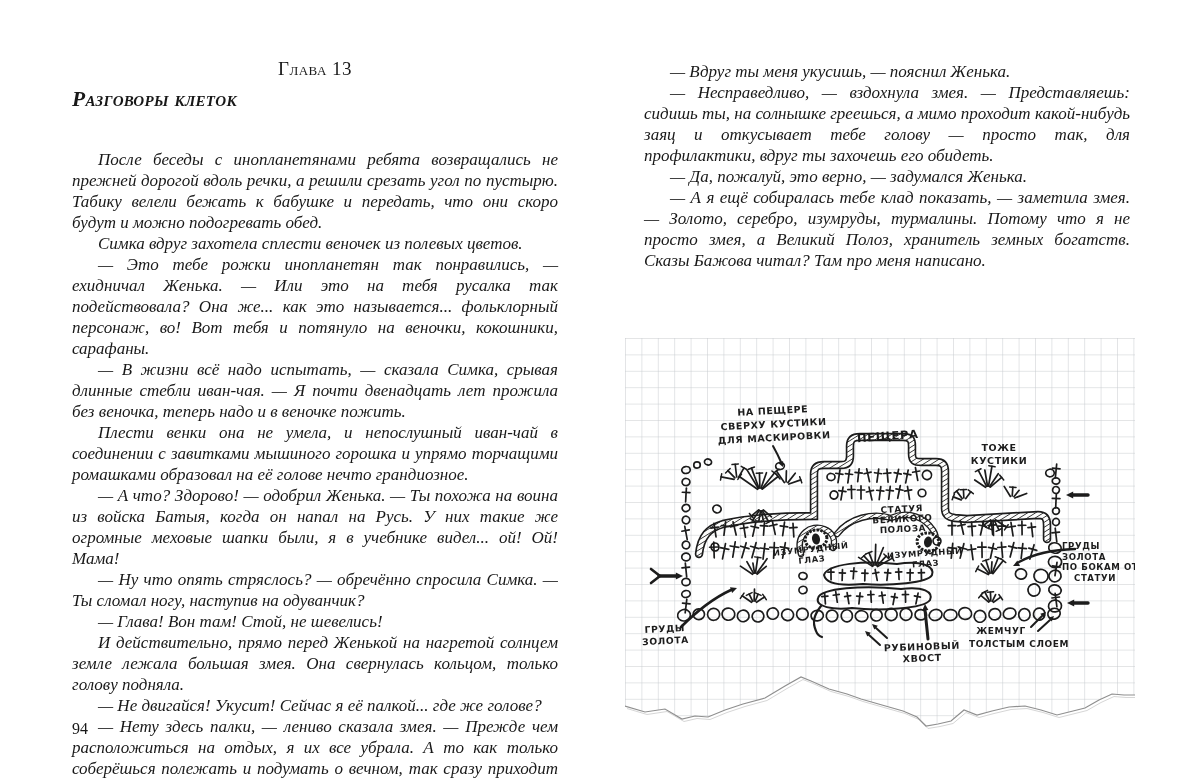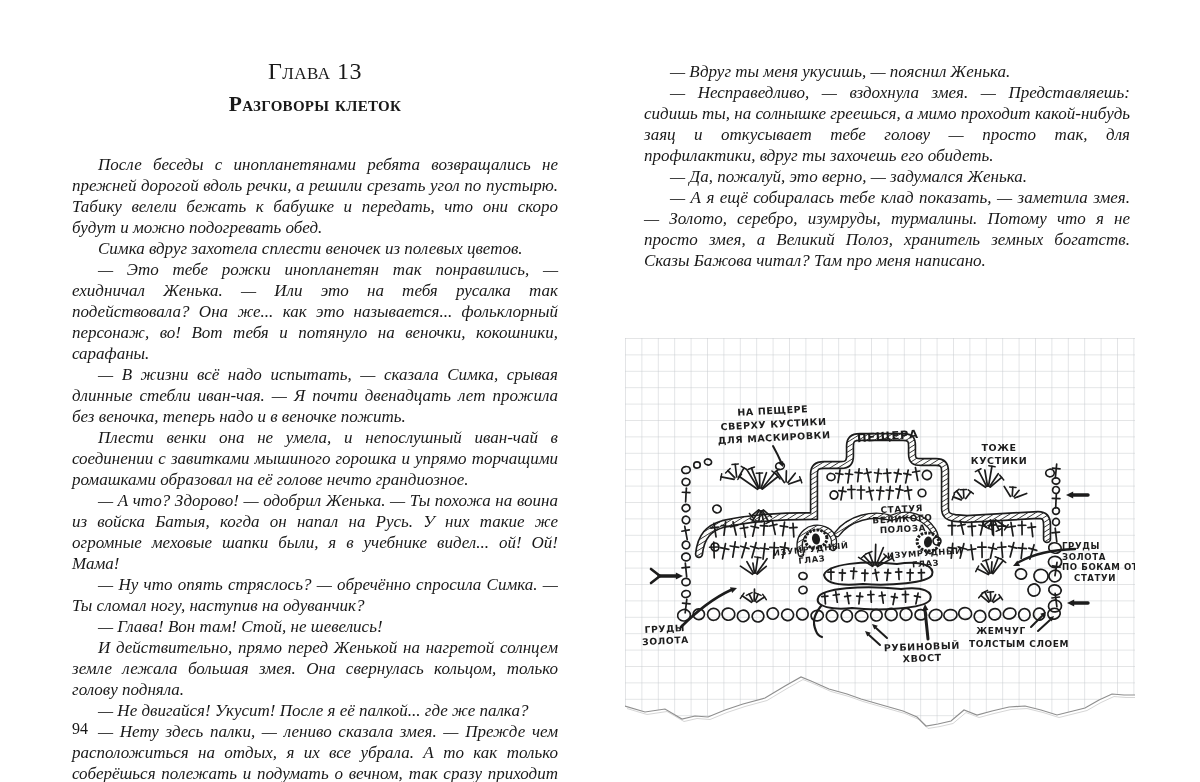--- a/index.html
+++ b/index.html
@@ -1,22 +1,22 @@
 <!DOCTYPE html>
 <html lang="ru"><head>
 <meta charset="utf-8">
 <style>
   html,body{margin:0;padding:0;}
   body{width:1200px;height:782px;background:#ffffff;overflow:hidden;position:relative;
        font-family:"Liberation Serif",serif;color:#181818;}
   .page{position:absolute;width:486px;}
   .page-left{left:72px;top:58px;}
   .page-right{left:644px;top:58px;}
-  .chapter{text-align:center;font-variant:small-caps;font-size:24px;letter-spacing:.5px;}
-  .title{text-align:center;font-variant:small-caps;font-weight:bold;font-size:21.5px;margin-top:7px;letter-spacing:.3px;}
+  .chapter{text-align:center;font-variant:small-caps;font-size:19px;letter-spacing:.5px;}
+  .title{text-align:left;font-variant:small-caps;font-weight:bold;font-size:21.5px;margin-top:7px;letter-spacing:.3px;font-style:italic;}
   .body-text{margin-top:37px;font-size:17px;line-height:21px;text-align:justify;font-style:italic;}
   .page-right .body-text{margin-top:3px;}
   .body-text p{margin:0;text-indent:26px;}
   .page-number{position:absolute;left:72px;top:720px;width:486px;text-align:left;font-size:16px;}
   .illustration{position:absolute;left:625px;top:338px;width:510px;height:400px;}
   .hand{font-family:"DejaVu Sans",sans-serif;font-weight:bold;letter-spacing:.6px;fill:#1c1c1c;}
 </style>
 </head>
 <body>
 
@@ -26,21 +26,21 @@
   <div class="body-text">
     <p>После беседы с инопланетянами ребята возвращались не прежней дорогой вдоль речки, а решили срезать угол по пустырю. Табику велели бежать к бабушке и передать, что они скоро будут и можно подогревать обед.</p>
     <p>Симка вдруг захотела сплести веночек из полевых цветов.</p>
     <p>— Это тебе рожки инопланетян так понравились, — ехидничал Женька. — Или это на тебя русалка так подействовала? Она же... как это называется... фольклорный персонаж, во! Вот тебя и потянуло на веночки, кокошники, сарафаны.</p>
     <p>— В жизни всё надо испытать, — сказала Симка, срывая длинные стебли иван-чая. — Я почти двенадцать лет прожила без веночка, теперь надо и в веночке пожить.</p>
     <p>Плести венки она не умела, и непослушный иван-чай в соединении с завитками мышиного горошка и упрямо торчащими ромашками образовал на её голове нечто грандиозное.</p>
     <p>— А что? Здорово! — одобрил Женька. — Ты похожа на воина из войска Батыя, когда он напал на Русь. У них такие же огромные меховые шапки были, я в учебнике видел... ой! Ой! Мама!</p>
     <p>— Ну что опять стряслось? — обречённо спросила Симка. — Ты сломал ногу, наступив на одуванчик?</p>
     <p>— Глава! Вон там! Стой, не шевелись!</p>
     <p>И действительно, прямо перед Женькой на нагретой солнцем земле лежала большая змея. Она свернулась кольцом, только голову подняла.</p>
-    <p>— Не двигайся! Укусит! После я её палкой... где же палка?</p>
+    <p>— Не двигайся! Укусит! Сейчас я её палкой... где же голове?</p>
     <p>— Нету здесь палки, — лениво сказала змея. — Прежде чем расположиться на отдых, я их все убрала. А то как только соберёшься полежать и подумать о вечном, так сразу приходит вот такой храбрец и палкой меня, палкой! А я ничего плохого тебе не делала, человек. За что палкой-то?</p>
   </div>
 </div>
 <div class="page-number">94</div>
 
 <div class="page page-right">
   <div class="body-text">
     <p>— Вдруг ты меня укусишь, — пояснил Женька.</p>
     <p>— Несправедливо, — вздохнула змея. — Представляешь: сидишь ты, на солнышке греешься, а мимо проходит какой-нибудь заяц и откусывает тебе голову — просто так, для профилактики, вдруг ты захочешь его обидеть.</p>
     <p>— Да, пожалуй, это верно, — задумался Женька.</p>

